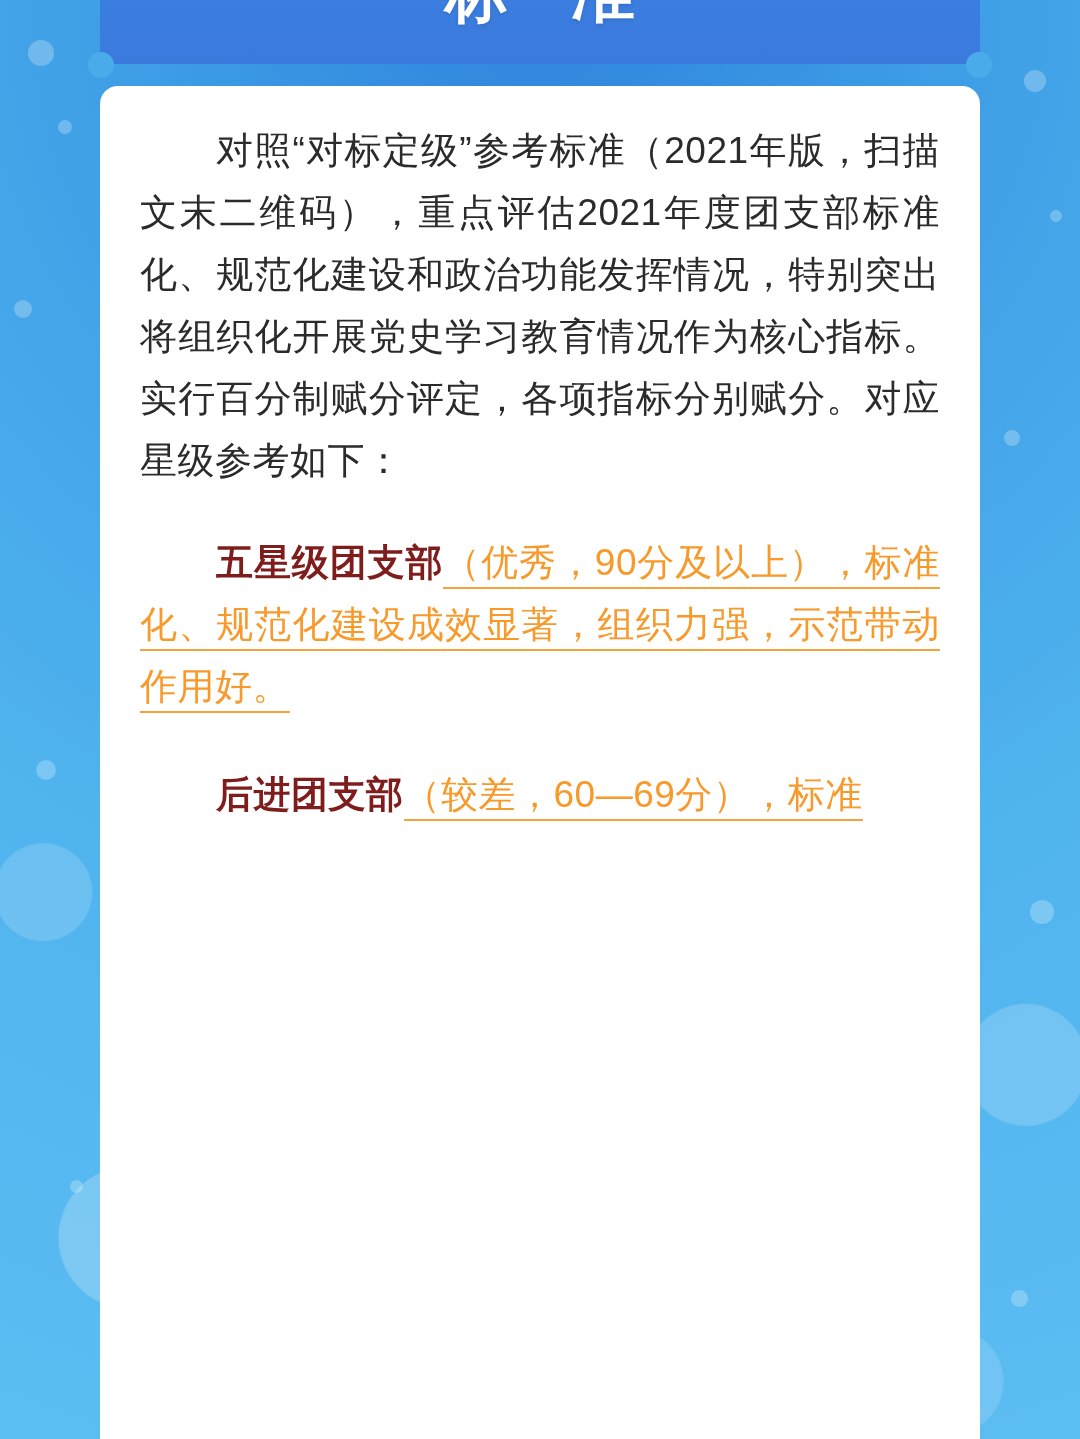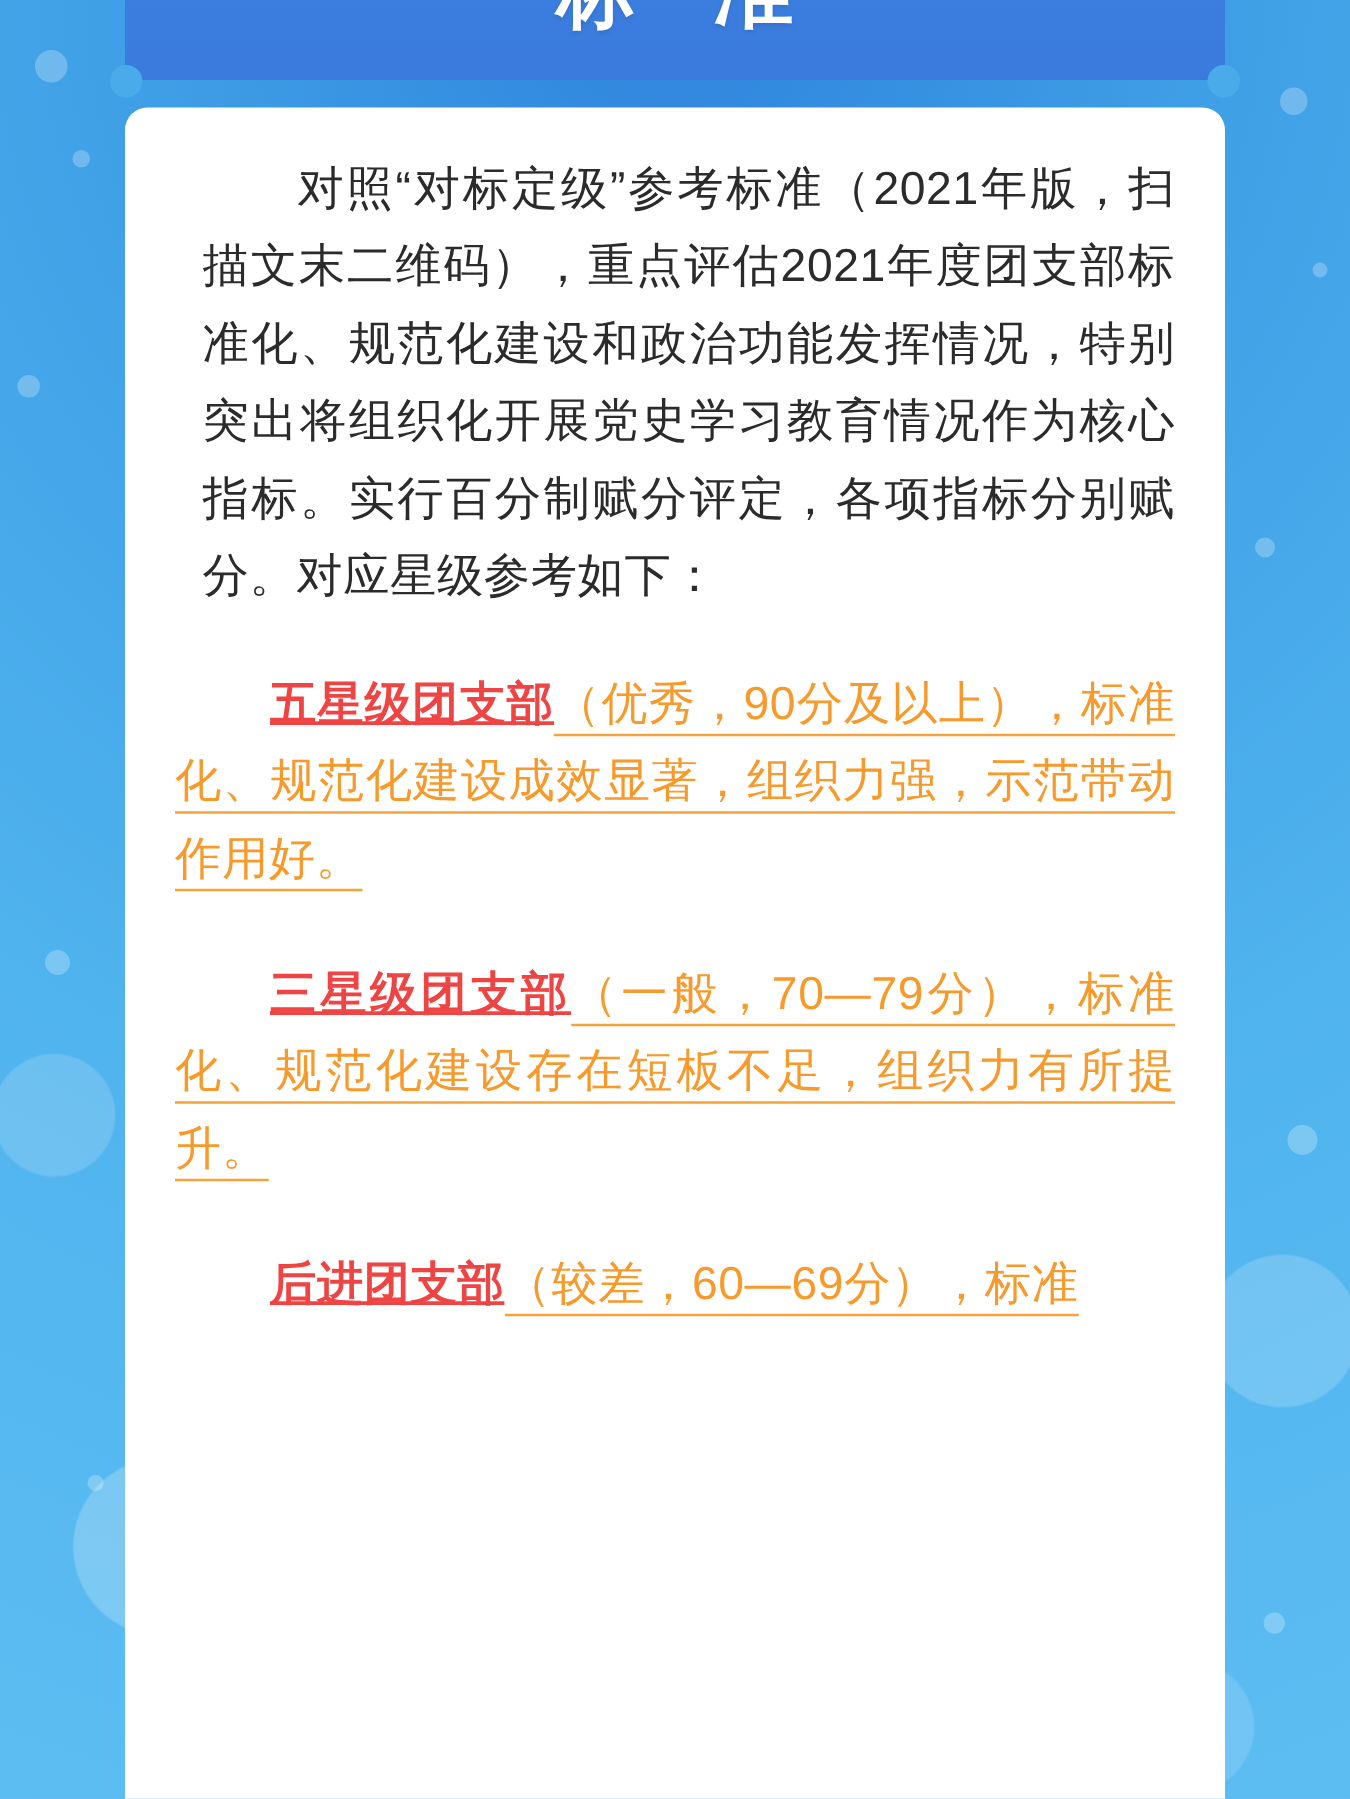--- a/index.html
+++ b/index.html
@@ -92,35 +92,33 @@
     overflow: hidden;
   }
 
   .intro {
     color: #2b2b2b;
     font-size: 37px;
     line-height: 62px;
     text-align: justify;
     text-indent: 76px;
     letter-spacing: 0.5px;
-    margin-left: 22px;
   }
 
   .level-block {
     margin-top: 46px;
     font-size: 37px;
     line-height: 62px;
     text-align: justify;
     text-indent: 76px;
     letter-spacing: 0.5px;
   }
   .level-block .lvl-name {
-    color: #ef4444;
+    color: #7f1d1d;
     font-weight: bold;
-    text-decoration: underline;
   }
   .level-block .lvl-text {
     color: #f79a2b;
     border-bottom: 2px solid #f5a43c;
     box-decoration-break: clone;
     -webkit-box-decoration-break: clone;
     padding-bottom: 4px;
   }
   .level-block.first { margin-top: 40px; }
 
@@ -158,22 +156,19 @@
 
 <div class="card">
 
   <div class="intro">对照“对标定级”参考标准（2021年版，扫描文末二维码），重点评估2021年度团支部标准化、规范化建设和政治功能发挥情况，特别突出将组织化开展党史学习教育情况作为核心指标。实行百分制赋分评定，各项指标分别赋分。对应星级参考如下：</div>
 
   <div class="level-block first">
     <span class="lvl-name">五星级团支部</span><span class="lvl-text">（优秀，90分及以上），标准化、规范化建设成效显著，组织力强，示范带动作用好。</span>
   </div>
 
 
-  <div class="level-block">
-    <span class="lvl-name">三星级团支部</span><span class="lvl-text">（一般，70—79分），标准化、规范化建设存在短板不足，组织力有所提升。</span>
-  </div>
 
   <div class="level-block">
     <span class="lvl-name">后进团支部</span><span class="lvl-text">（较差，60—69分），标准</span>
   </div>
 
   <div class="fade-bottom"></div>
 </div>
 
 </body></html>

